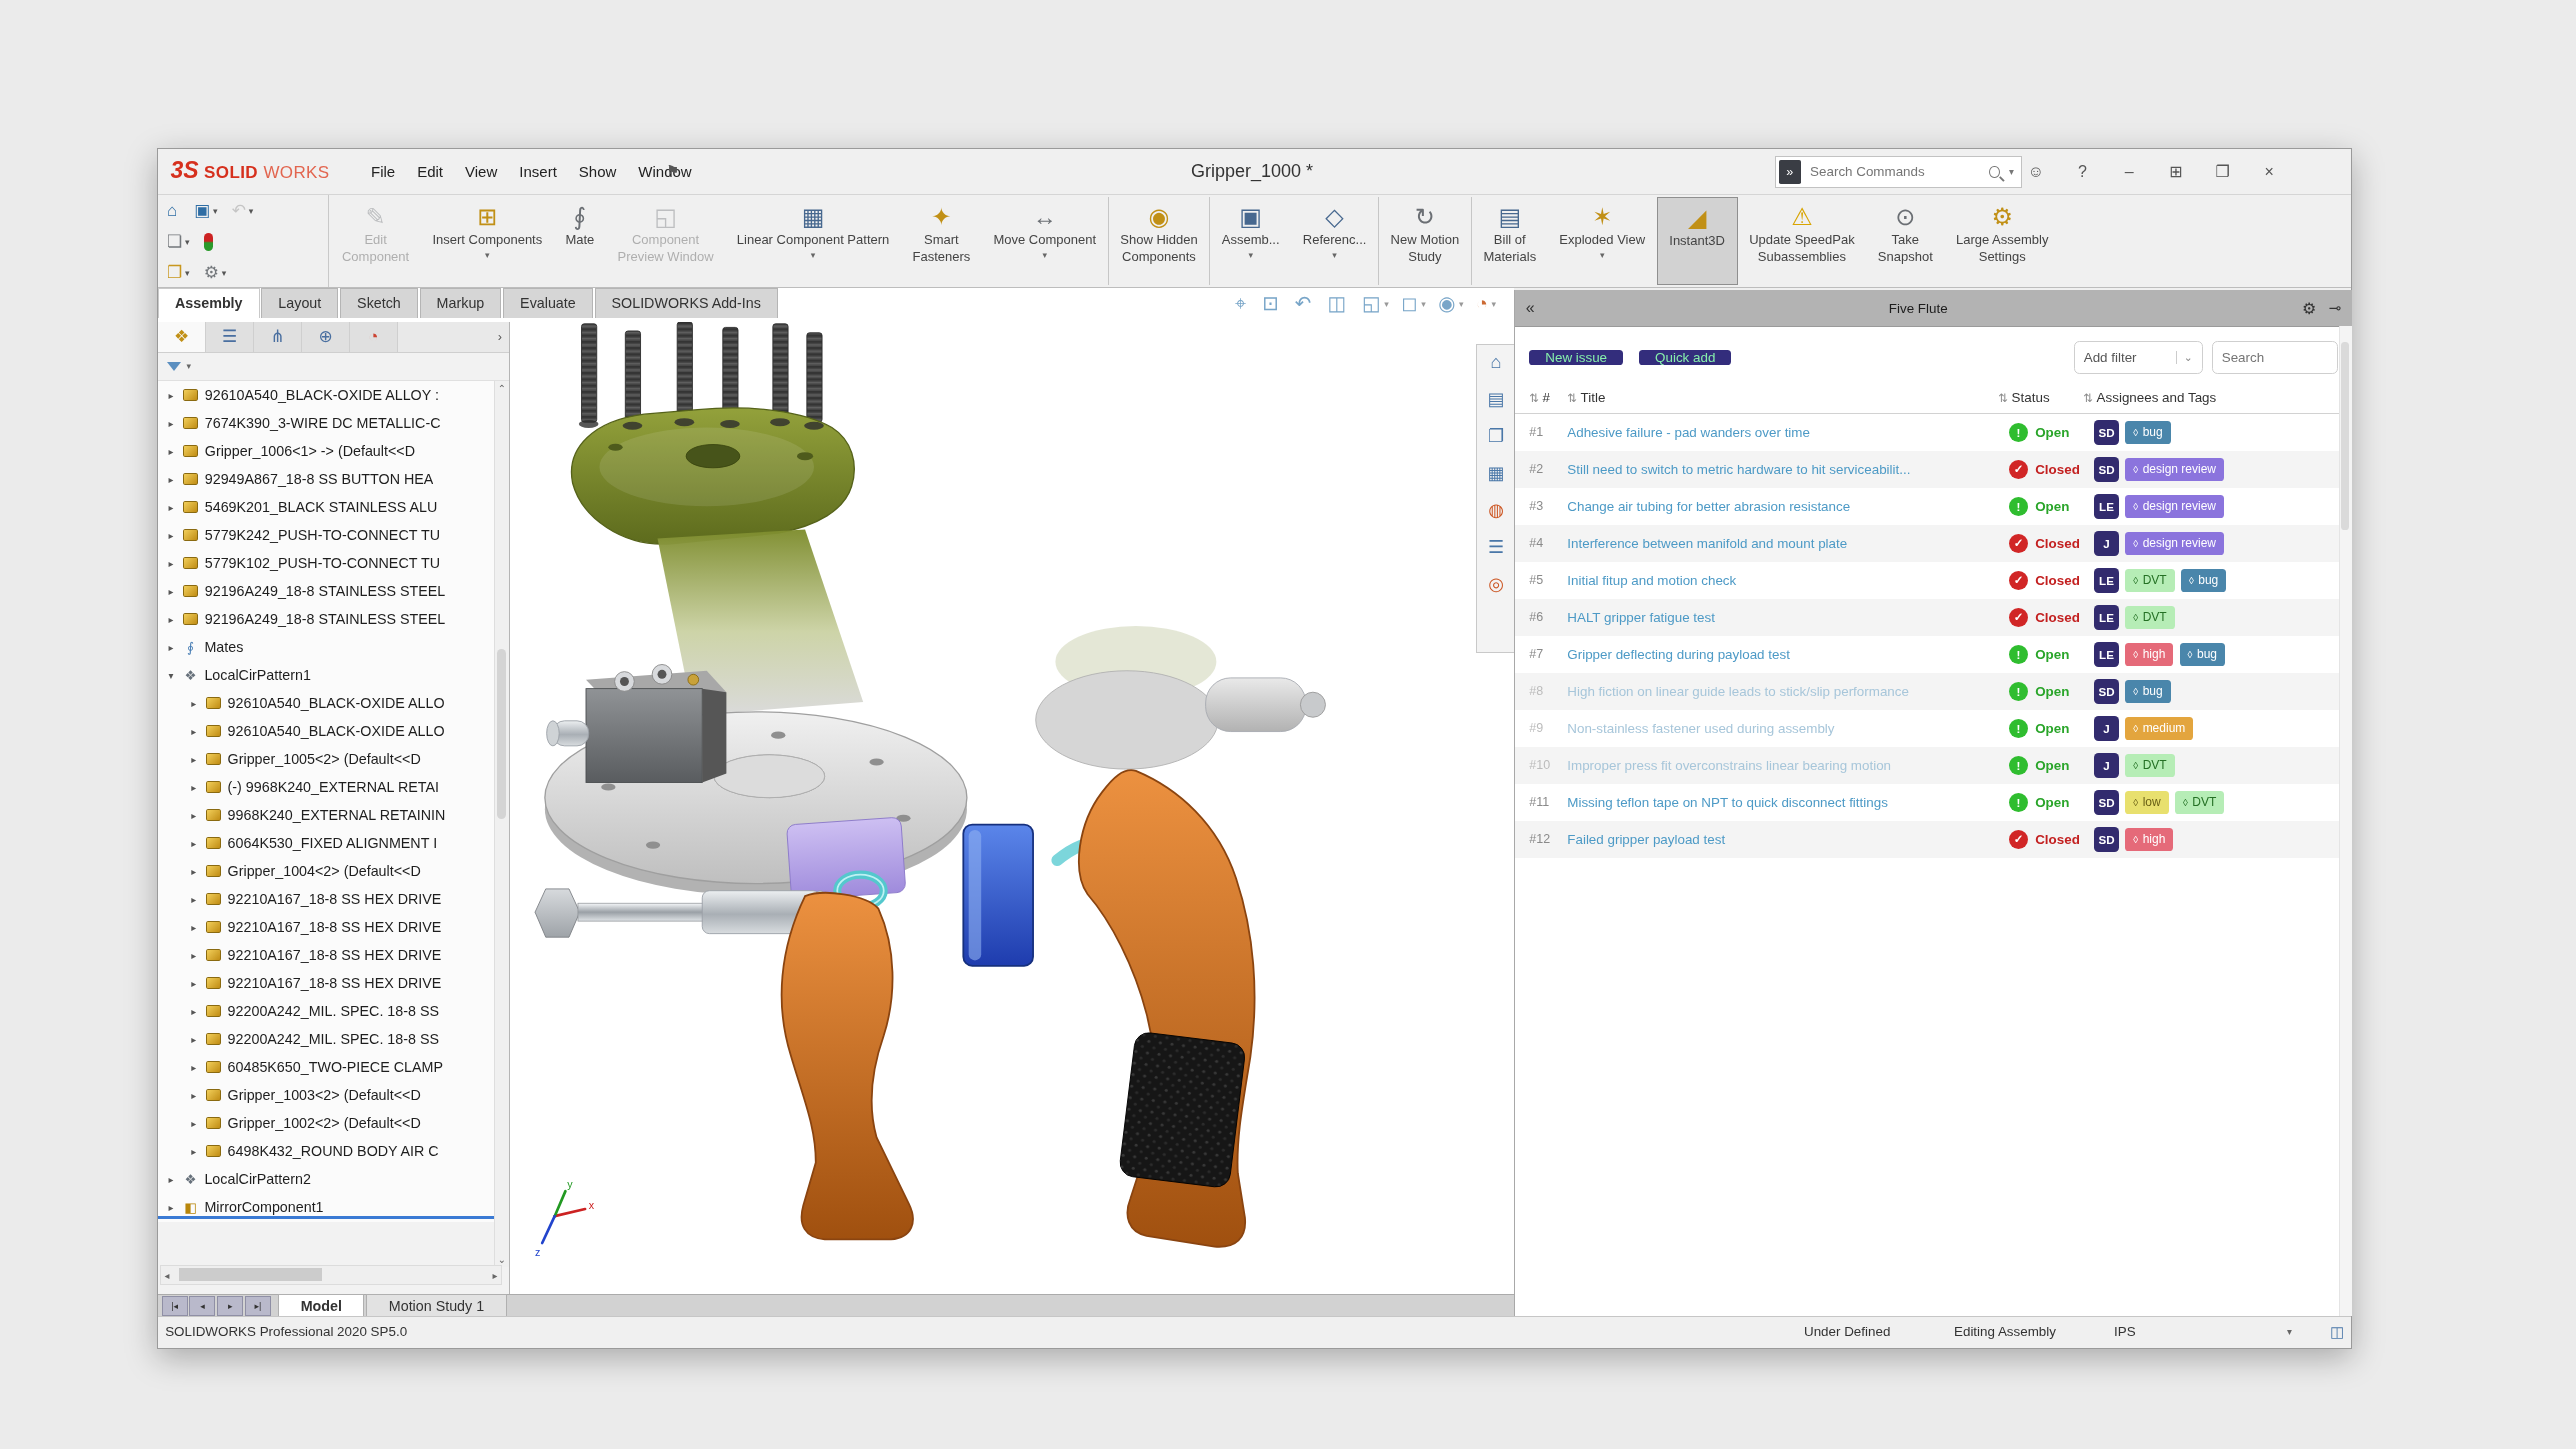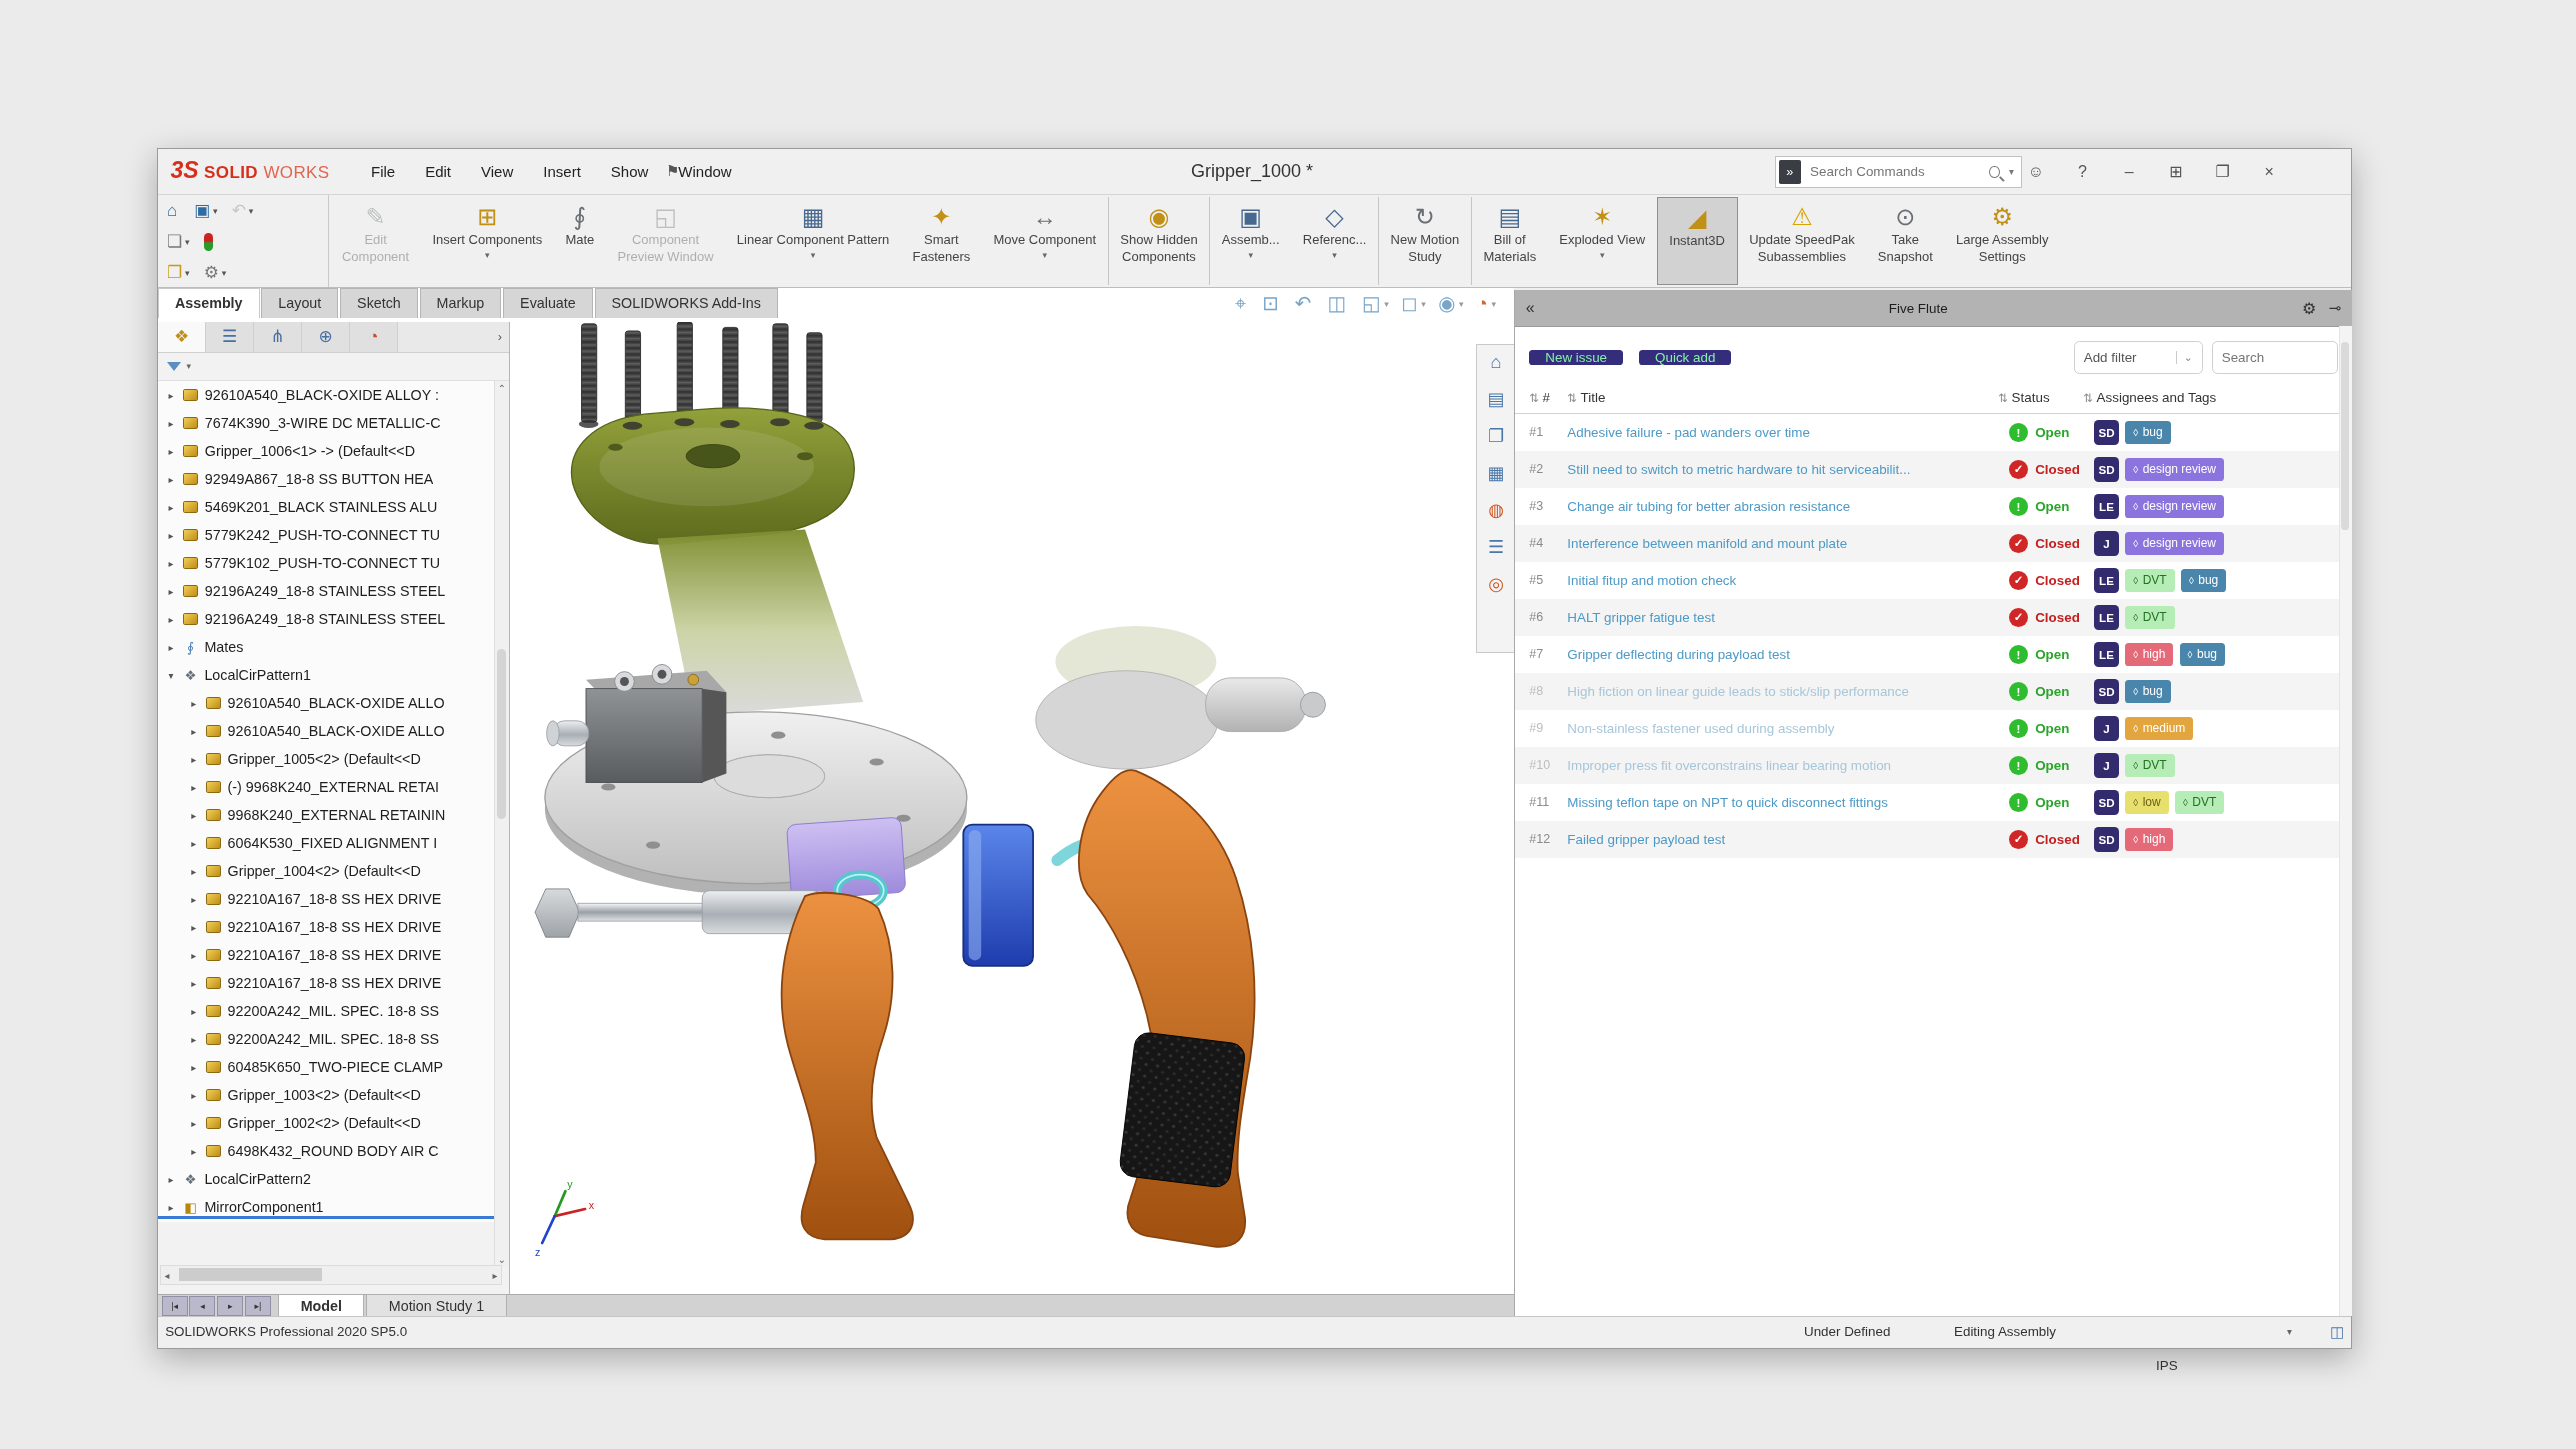--- a/index.html
+++ b/index.html
@@ -4,21 +4,21 @@
 <style>
   html,body{margin:0;padding:0;background:#ebebeb;}
   .screen{position:relative;width:2576px;height:1449px;background:#ebebeb;font-family:"Liberation Sans",sans-serif;overflow:hidden;color:#222;}
   .app{position:absolute;left:157px;top:148px;width:2193px;height:1199px;background:#f0f0f0;border:0.9px solid #9a9a9a;box-shadow:0 9px 30px rgba(0,0,0,.28);}
   
   .titlebar{position:absolute;left:0;top:0;right:0;height:45px;background:#f0f0f0;border-bottom:0.9px solid #d5d5d5;}
   .logo{position:absolute;left:12.5px;top:8px;display:flex;align-items:baseline;gap:5.4px;}
   .logo-mark{font-size:23px;font-weight:bold;font-style:italic;color:#d6301d;}
   .logo-solid{font-size:17px;font-weight:bold;color:#d6301d;letter-spacing:0.4px;}
   .logo-works{font-size:17px;color:#e2654f;letter-spacing:0.4px;}
-  .menus{position:absolute;left:213px;top:0;height:45px;display:flex;align-items:center;gap:30px;font-size:15px;color:#222;}
+  .menus{position:absolute;left:213px;top:0;height:45px;display:flex;align-items:center;gap:22px;font-size:15px;color:#222;}
   .menu-item{cursor:default;}
   .pin-glyph{color:#555;font-size:15px;}
   .doc-title{position:absolute;left:50%;top:11.6px;transform:translateX(-52%);font-size:18px;color:#333;}
   .searchbox{position:absolute;left:1617px;top:7.2px;width:245px;height:29.5px;background:#fff;border:0.9px solid #c2c2c2;display:flex;align-items:center;}
   .search-logo{width:27px;height:24px;margin-left:2.7px;background:#3a3d44;color:#fff;display:flex;align-items:center;justify-content:center;font-size:12.5px;border-radius:1.8px;}
   .searchbox input{border:0;outline:none;flex:1;margin-left:7.2px;font-size:13.4px;color:#777;font-family:"Liberation Sans",sans-serif;background:transparent;}
   .mag{width:10.7px;height:10.7px;border:1.8px solid #777;border-radius:50%;position:relative;margin-right:9px;}
   .mag::after{content:"";position:absolute;width:1.8px;height:6.3px;background:#777;left:10.7px;top:9.8px;transform:rotate(-45deg);}
   .search-caret{color:#777;font-size:9.8px;margin-right:7.2px;}
   .winbtns{position:absolute;left:1868px;top:0;height:45px;display:flex;align-items:center;gap:27px;font-size:16px;color:#555;}
@@ -122,21 +122,21 @@
   .modeltabs{position:absolute;left:0;top:1145px;width:1356px;height:22.4px;background:#d2d2d2;border-top:0.9px solid #ababab;display:flex;align-items:flex-end;}
   .vcr{display:flex;gap:1.8px;margin:0 7.2px 1.8px 3.6px;}
   .vcr-btn{width:24px;height:18px;background:#b9b9cb;border:0.9px solid #8f8fa5;color:#333;font-size:9px;display:flex;align-items:center;justify-content:center;}
   .mtab{padding:2.7px 21.5px 3.6px;font-size:14.3px;background:#e2e2e2;border:0.9px solid #b0b0b0;border-bottom:0;color:#333;margin-right:1.8px;}
   .mtab.active{background:#fff;font-weight:bold;}
   
   .statusbar{position:absolute;left:0;top:1167px;width:2193px;height:30px;background:#f0f0f0;border-top:0.9px solid #c6c6c6;font-size:13.4px;color:#333;}
   .sb-left{position:absolute;left:7.2px;top:7.2px;}
   .sb-constraint{position:absolute;left:1646px;top:7.2px;}
   .sb-mode{position:absolute;left:1796px;top:7.2px;}
-  .sb-units{position:absolute;left:1998px;top:7.2px;margin-top:34px;}
+  .sb-units{position:absolute;left:1956px;top:7.2px;}
   .sb-caret{position:absolute;left:2129px;top:9px;font-size:9.8px;color:#666;}
   .sb-ico{position:absolute;left:2172px;top:6.3px;color:#4a77a8;font-size:15px;}
 </style>
 </head>
 <body>
 
 <div class="screen">
 <div class="app">
 
   <div class="titlebar">

